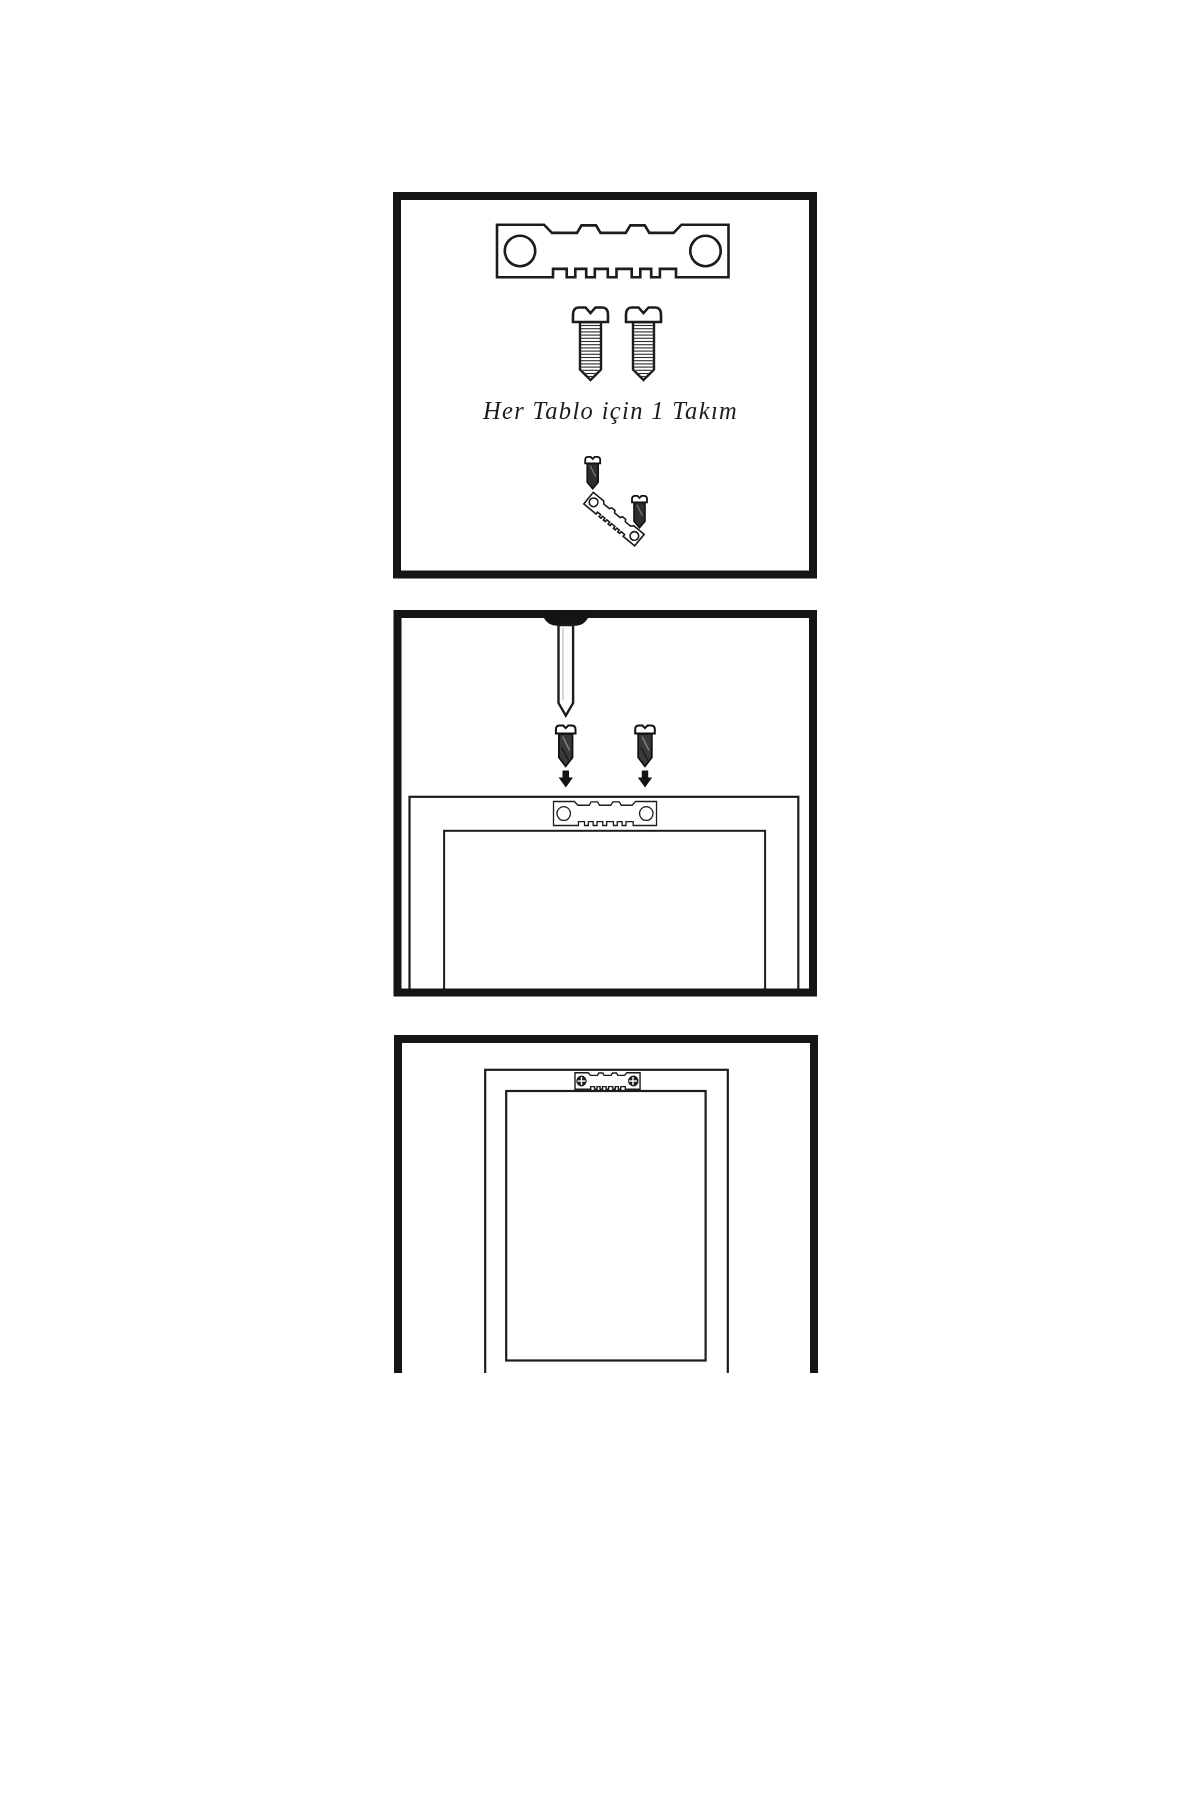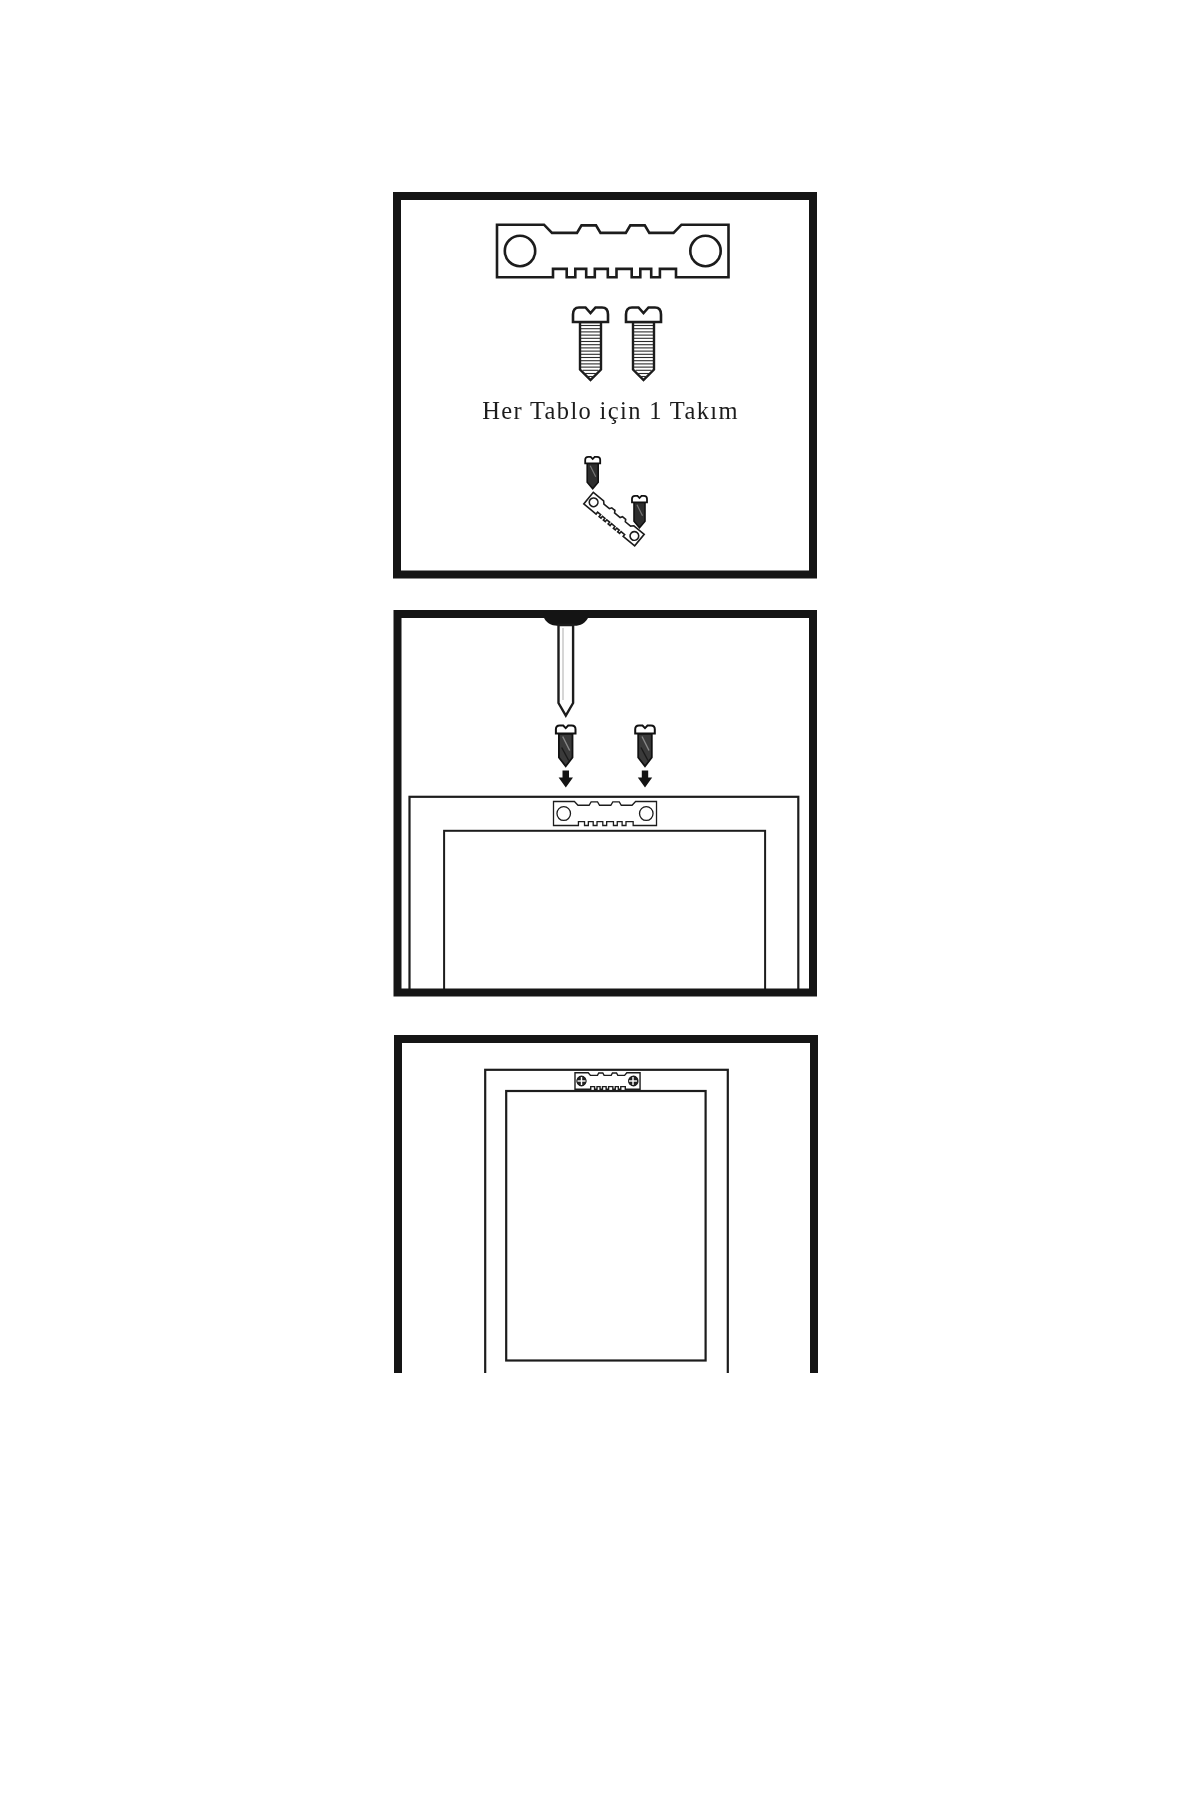--- a/index.html
+++ b/index.html
@@ -1,16 +1,16 @@
 <!DOCTYPE html>
 <html><head>
 <meta charset="utf-8">
 <style>
 html,body{margin:0;padding:0;background:#ffffff;}
-#page{width:1200px;height:1373px;position:relative;background:#ffffff;}
+#page{width:1200px;height:1373px;position:relative;background:#ffffff;font-style:italic;}
 text{font-family:"Liberation Serif",serif;}
 </style>
 </head>
 <body>
 <div id="page">
 <svg width="1200" height="1800" viewBox="0 0 1200 1800">
 <defs>
 
 <g id="hangerplate">
 <path vector-effect="non-scaling-stroke" fill="#ffffff" stroke="#1c1c1c" d="M0,0 H47 L55,8.2 H80 L84.5,0.7 H99 L103.5,8.2 H128.8 L133.3,0.7 H147.8 L152.3,8.2 H176.5 L184.5,0 H231.5 V52.5 H179 V44.2 H162.9 V52.5 H154.2 V44.2 H143.3 V52.5 H134.7 V44.2 H119.5 V52.5 H110.8 V44.2 H97.8 V52.5 H89.2 V44.2 H78.3 V52.5 H69.7 V44.2 H56 V52.5 H0 Z"></path>

